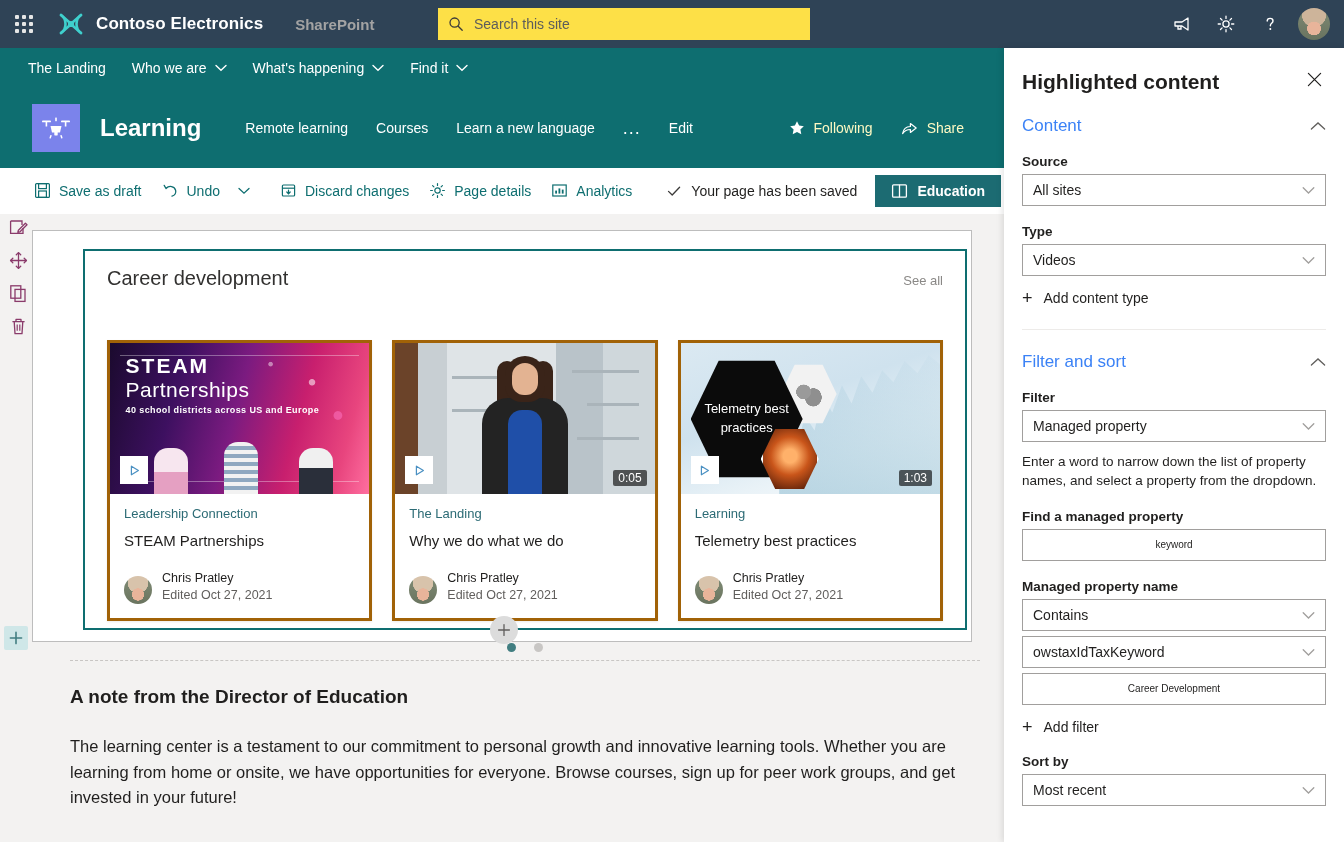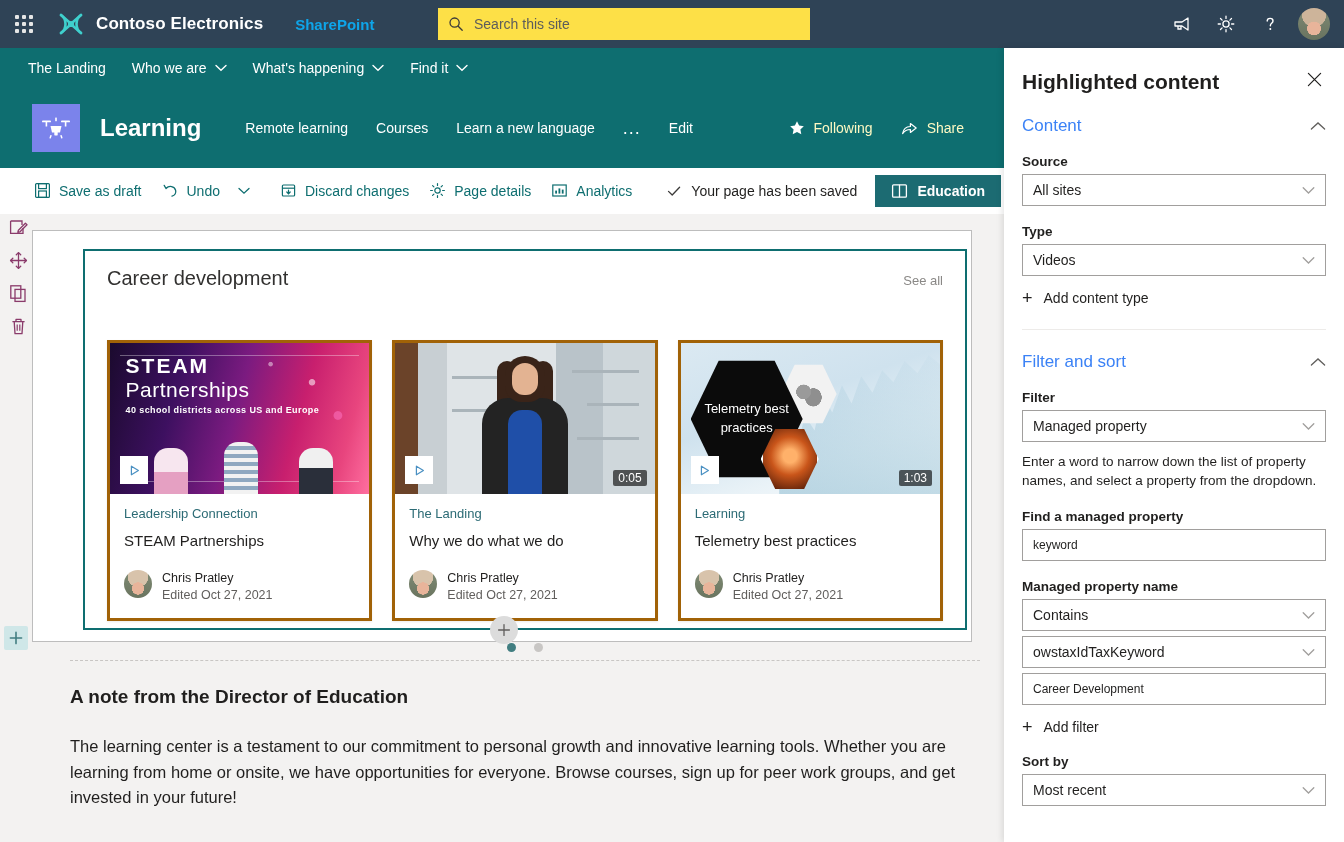--- a/index.html
+++ b/index.html
@@ -22,21 +22,21 @@
     cursor: pointer;
   }
   .waffle-grid { display: grid; grid-template-columns: repeat(3, 4px); gap: 3px; }
   .waffle-grid i { width: 4px; height: 4px; background: #e6e6e6; border-radius: 1px; display: block; }
   .brand-logo { width: 34px; height: 28px; margin-left: 6px; display: flex; align-items: center; justify-content: center; }
   .suite-brand {
     color: #ffffff; font-size: 17px; font-weight: 600; margin-left: 8px; letter-spacing: .1px;
     cursor: pointer; white-space: nowrap;
   }
   .suite-app {
-    color: #0ea5e9; font-size: 15px; font-weight: 600; margin-left: 32px; cursor: pointer;
+    color: #a3a3a3; font-size: 15px; font-weight: 600; margin-left: 32px; cursor: pointer;
   }
   .searchbox {
     position: absolute; left: 438px; top: 8px; width: 372px; height: 32px;
     background: #fde047; display: flex; align-items: center; padding: 0 10px; cursor: text;
   }
   .searchbox .mag { margin-right: 10px; display:flex; }
   .searchbox input {
     border: 0; outline: 0; background: transparent; width: 100%;
     font-family: "Liberation Sans", sans-serif; font-size: 14px; color: #323130;
   }
@@ -153,21 +153,21 @@
     position: absolute; left: 10px; bottom: 10px; width: 28px; height: 28px;
     background: #ffffff; display: flex; align-items: center; justify-content: center;
   }
   .dur {
     position: absolute; right: 8px; bottom: 8px; background: rgba(0,0,0,.62);
     color: #ffffff; font-size: 12px; padding: 1px 5px; border-radius: 2px;
   }
   .card-body { padding: 12px 14px 0 14px; height: 76px; }
   .card-site { font-size: 13px; color: #2c6b75; margin-bottom: 11px; }
   .card-title { font-size: 15px; color: #201f1e; line-height: 1.25; }
-  .card-foot { display: flex; align-items: flex-start; padding: 0 14px 14px 14px; }
+  .card-foot { display: flex; align-items: flex-end; padding: 0 14px 14px 14px; }
   .avatar-sm {
     width: 28px; height: 28px; border-radius: 50%; margin-right: 10px; flex:0 0 auto;
     background:
       radial-gradient(circle at 50% 66%, #e8b49a 0 26%, transparent 27%),
       radial-gradient(circle at 50% 24%, #d8c3ab 0 40%, transparent 41%),
       linear-gradient(180deg,#808c76 0%,#6a745f 100%);
   }
   .author { font-size: 12.5px; color: #201f1e; line-height: 1.35; }
   .edited { font-size: 12.5px; color: #605e5c; line-height: 1.35; }
 
@@ -290,22 +290,22 @@
     height: 32px; border: 1px solid #a19f9d; background: #ffffff;
     display: flex; align-items: center; justify-content: space-between;
     padding: 0 10px; font-size: 14px; color: #201f1e; cursor: pointer;
   }
   .dropdown + .dropdown { margin-top: 5px; }
   .textfield {
     height: 32px; border: 1px solid #a19f9d; background: #ffffff;
     display: flex; align-items: center; padding: 0 10px; font-size: 14px; color: #201f1e;
   }
   .textfield input {
-    border:0; outline:0; background:transparent; width:100%; font-size:12px;
-    color:#201f1e; font-family:"Liberation Sans", sans-serif;
+    border:0; outline:0; background:transparent; width:100%; font-size:10px;
+    color:#201f1e; font-family:"Liberation Sans", sans-serif;text-align:center;
   }
   .helper { font-size: 13.5px; color: #201f1e; line-height: 1.44; margin-top: 10px; }
   .add-link {
     display: flex; align-items: center; color: #201f1e; font-size: 14px;
     margin-top: 13px; cursor: pointer;
   }
   .add-link .plus { margin-right: 11px; font-size: 18px; color: #201f1e; line-height: 1; }
   .pane-hr { border: 0; border-top: 1px solid #edebe9; margin-top: 22px; }
   .pane-spacer { height: 40px; }
 </style>

